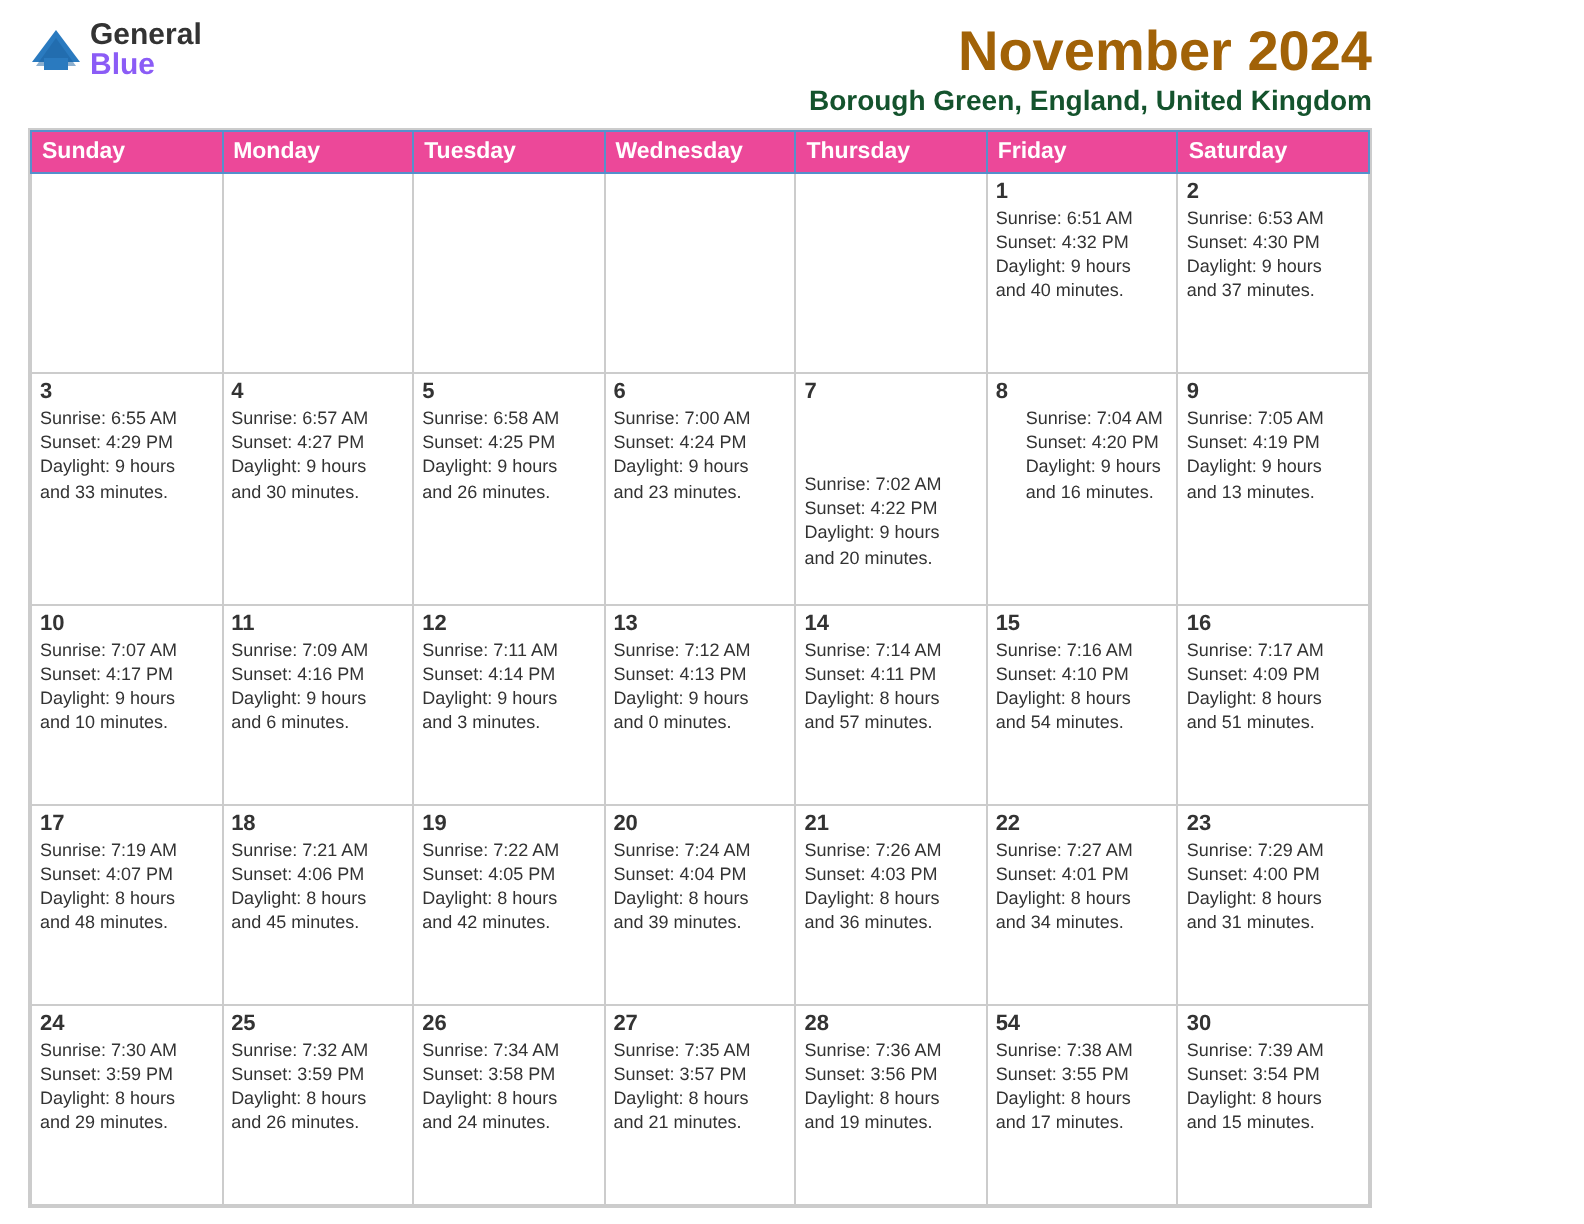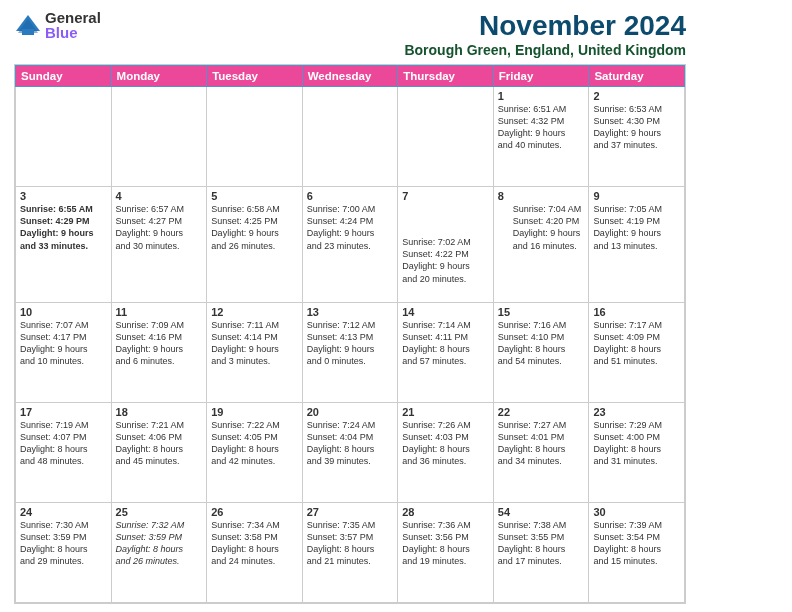--- a/index.html
+++ b/index.html
@@ -47,21 +47,21 @@
       width: 28px;
       height: 28px;
       margin-right: 3px;
     }
     .title-block {
       text-align: right;
     }
     .month-title {
       font-size: 28px;
       font-weight: bold;
-      color: #0c4a6e;
+      color: #a16207;
     }
     .location {
       font-size: 14px;
       color: #14532d;
       font-weight: bold;
     }
     .calendar {
       flex: 1;
       border: 1px solid #ccc;
       border-collapse: collapse;
@@ -162,21 +162,21 @@
               <span class="day-number">2</span>
               <div class="day-info" style="white-space: pre-line;">Sunrise: 6:53 AM
 Sunset: 4:30 PM
 Daylight: 9 hours
 and 37 minutes.</div>
             </td>
           </tr>
           <tr class="week-row">
             <td>
               <span class="day-number">3</span>
-              <div class="day-info" style="white-space: pre-line; font-weight: bold;">Sunrise: 6:55 AM
+              <div class="day-info" style="white-space: pre-line;">Sunrise: 6:55 AM
 Sunset: 4:29 PM
 Daylight: 9 hours
 and 33 minutes.</div>
             </td>
             <td>
               <span class="day-number">4</span>
               <div class="day-info" style="white-space: pre-line;">Sunrise: 6:57 AM
 Sunset: 4:27 PM
 Daylight: 9 hours
 and 30 minutes.</div>
@@ -322,21 +322,21 @@
           <tr class="week-row">
             <td>
               <span class="day-number">24</span>
               <div class="day-info" style="white-space: pre-line;">Sunrise: 7:30 AM
 Sunset: 3:59 PM
 Daylight: 8 hours
 and 29 minutes.</div>
             </td>
             <td>
               <span class="day-number">25</span>
-              <div class="day-info" style="white-space: pre-line; font-style: italic;">Sunrise: 7:32 AM
+              <div class="day-info" style="white-space: pre-line;">Sunrise: 7:32 AM
 Sunset: 3:59 PM
 Daylight: 8 hours
 and 26 minutes.</div>
             </td>
             <td>
               <span class="day-number">26</span>
               <div class="day-info" style="white-space: pre-line;">Sunrise: 7:34 AM
 Sunset: 3:58 PM
 Daylight: 8 hours
 and 24 minutes.</div>

